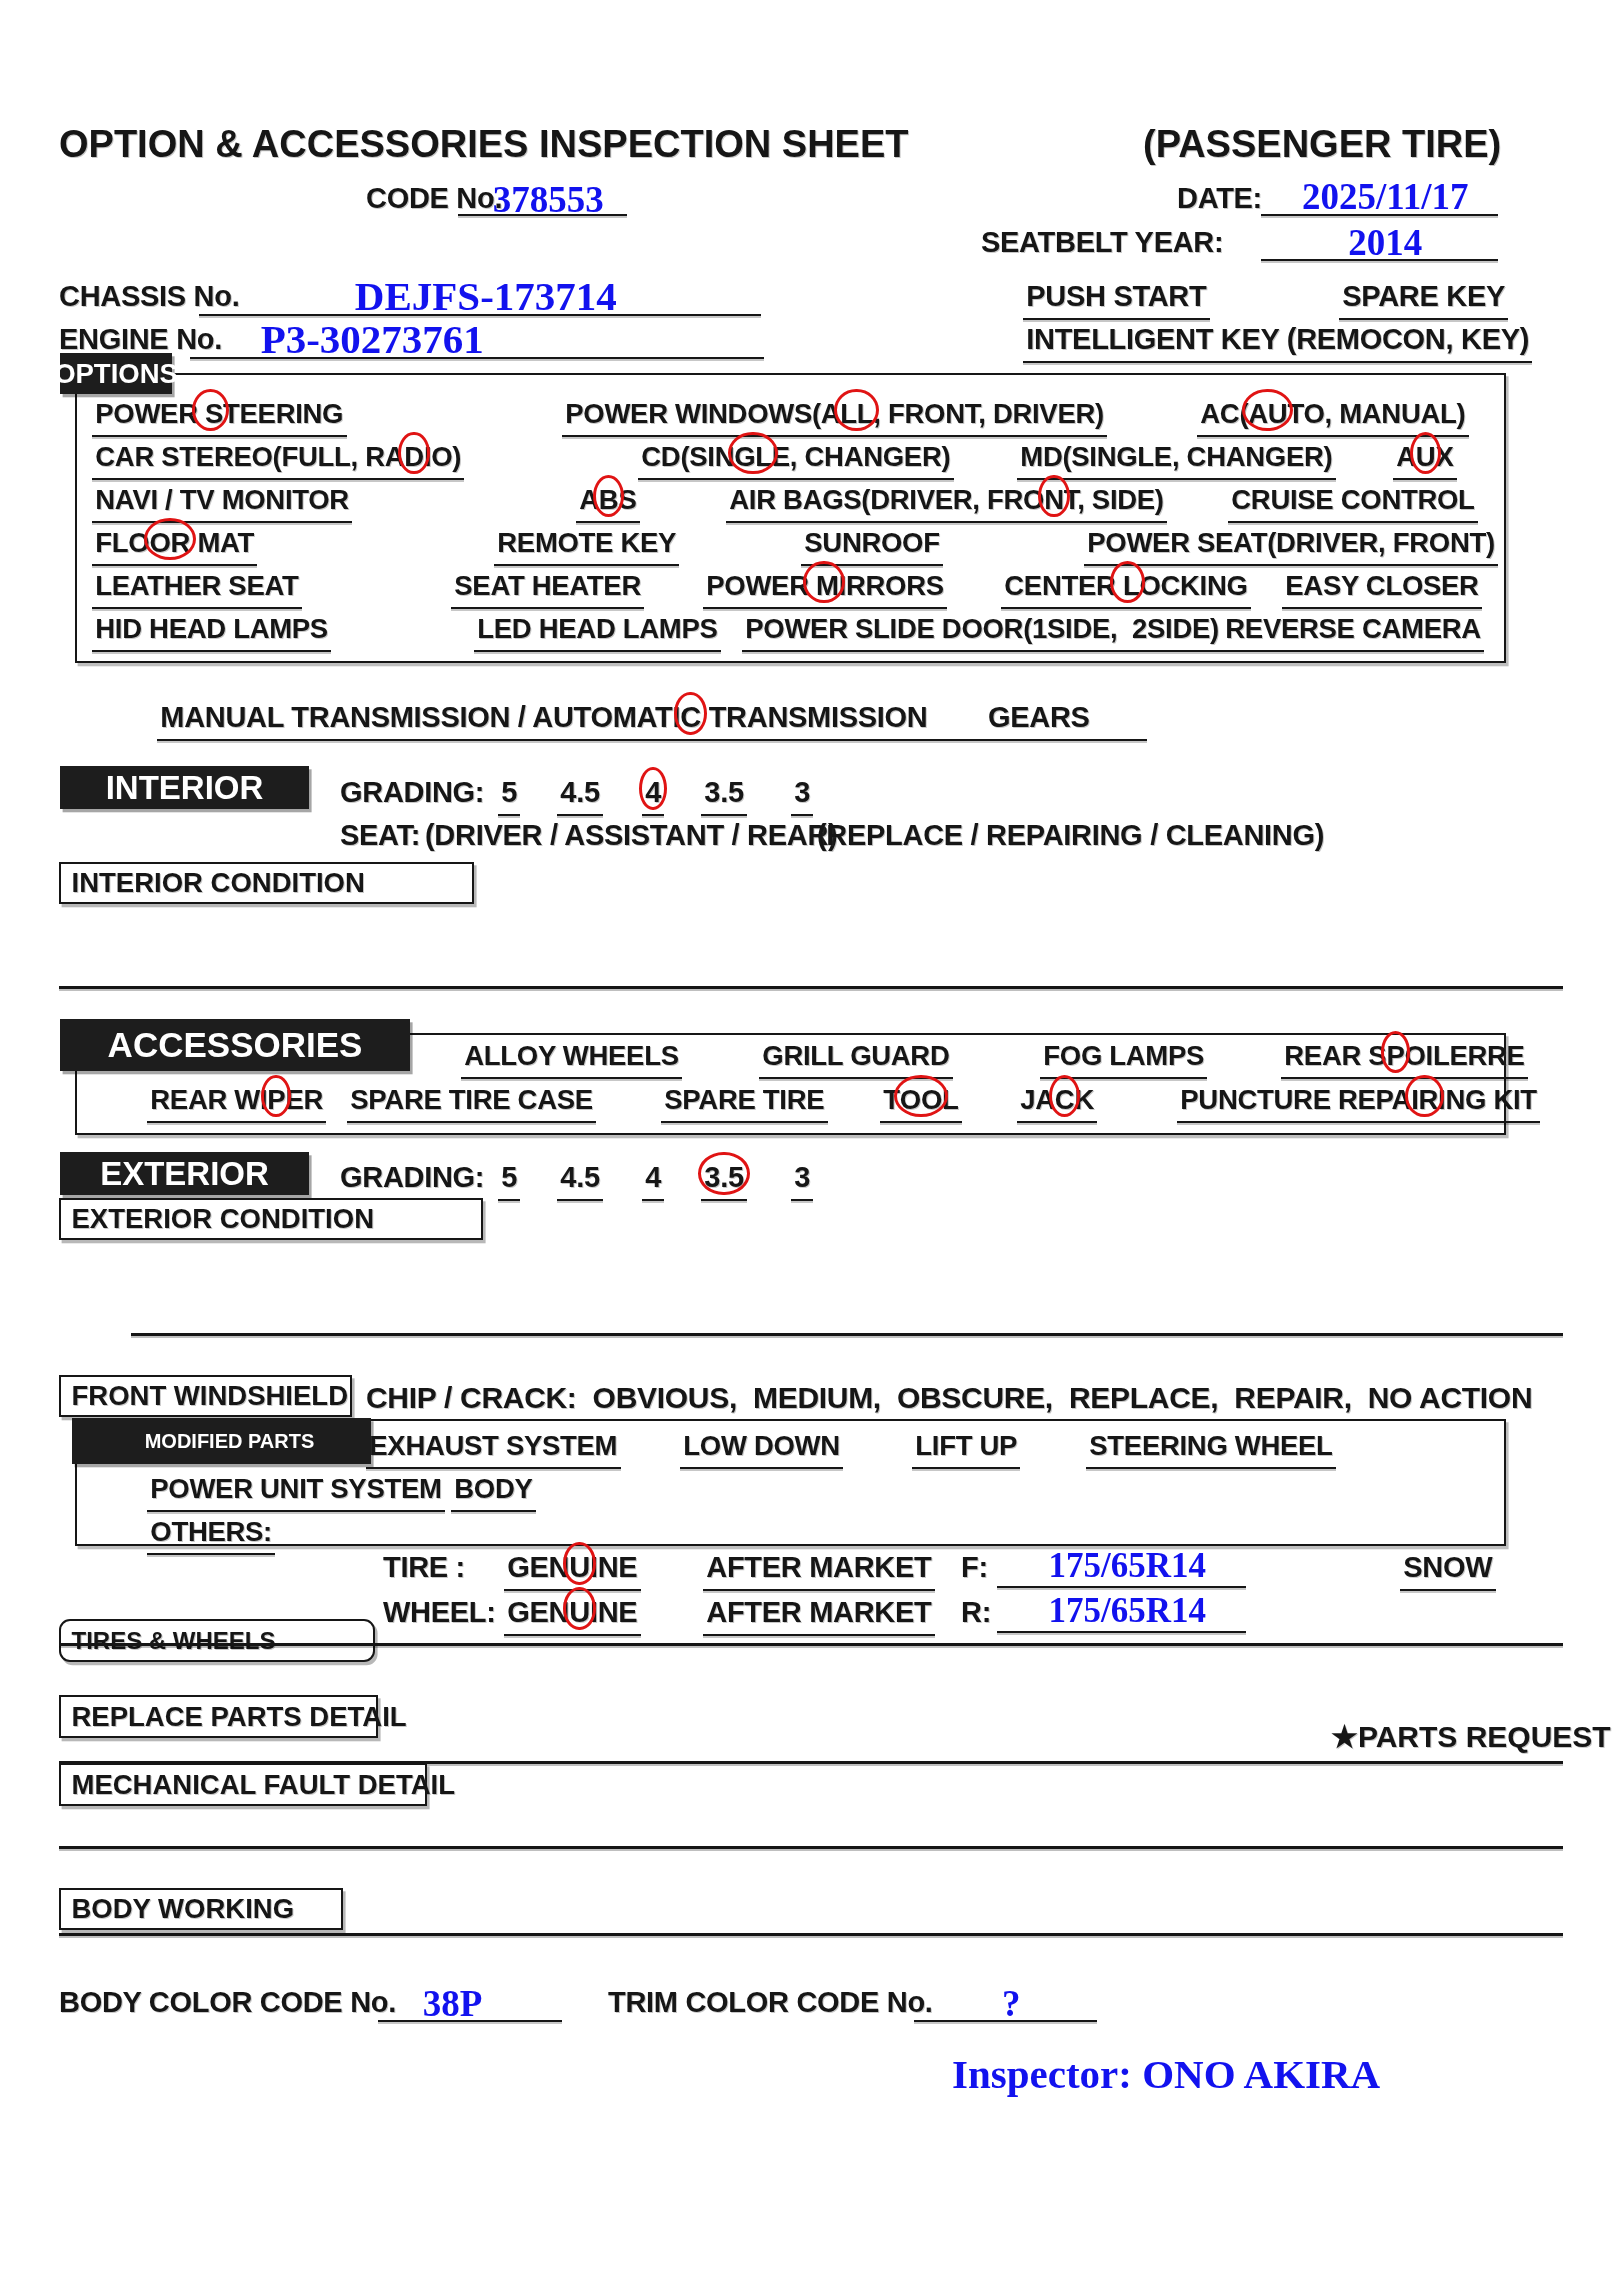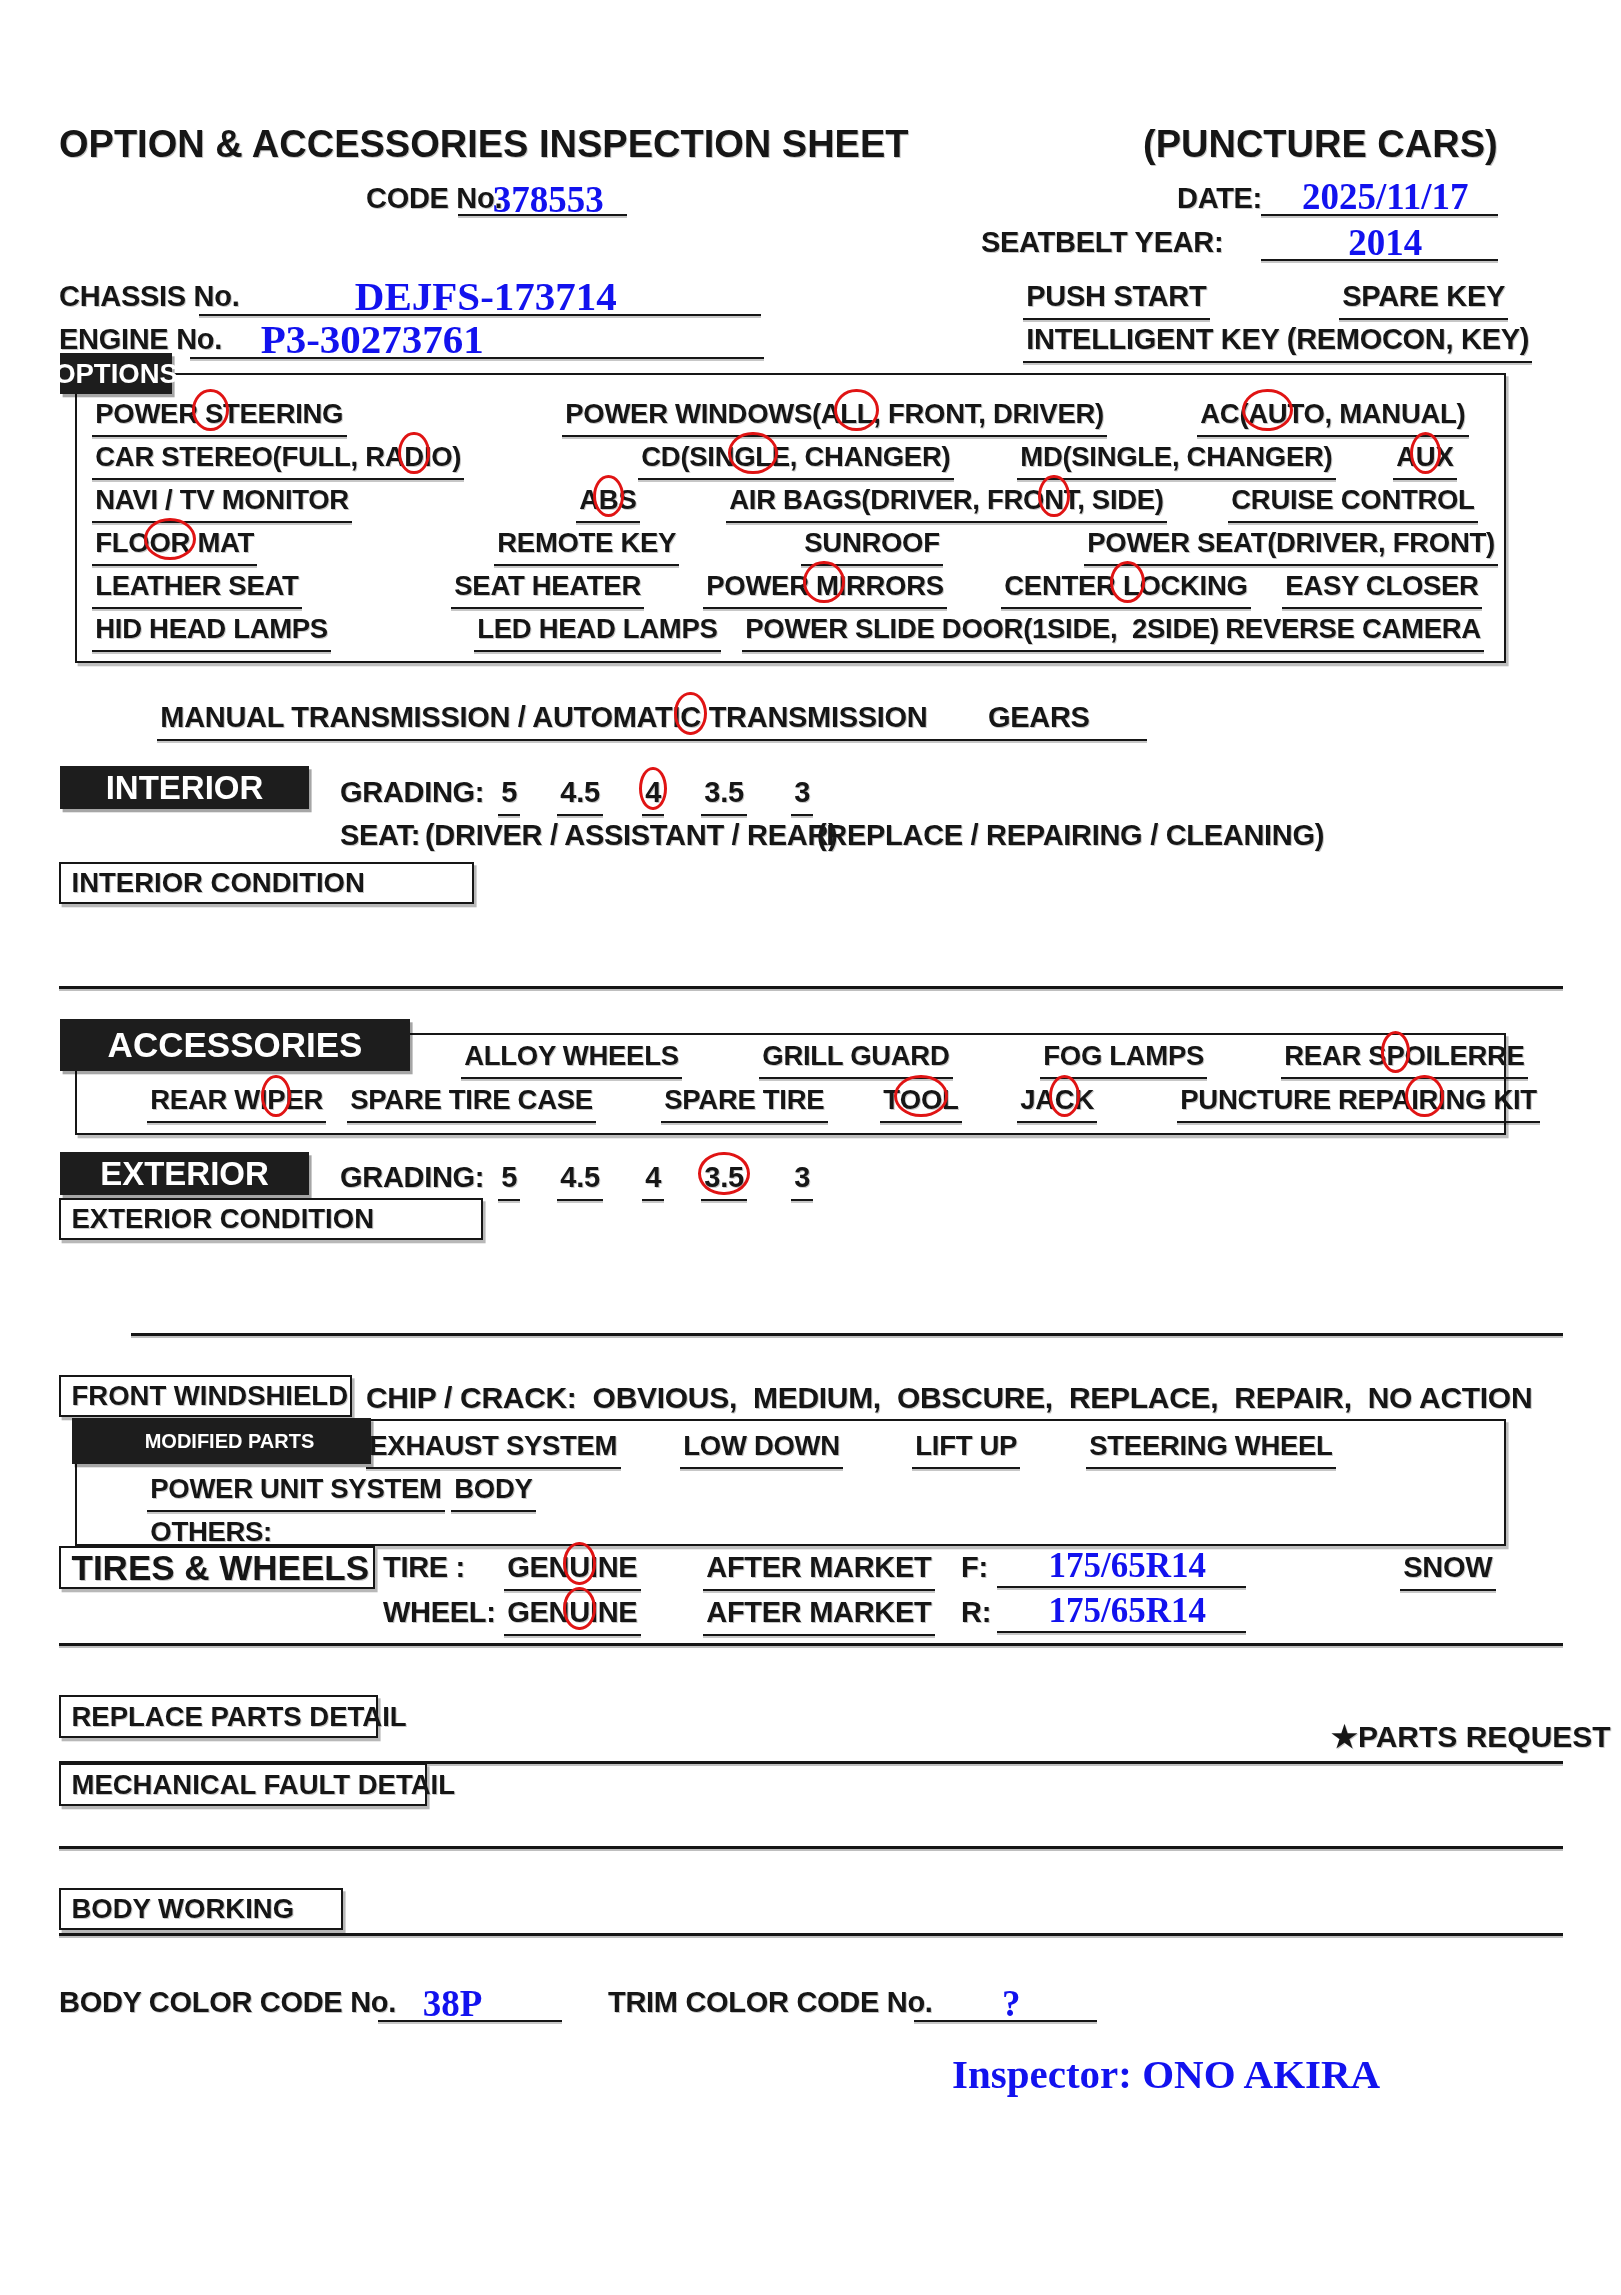--- a/index.html
+++ b/index.html
@@ -86,21 +86,21 @@
     pointer-events:none;
   }
   .star{letter-spacing:0;}
 </style>
 </head>
 <body>
 
 <div class="page">
 
   <div class="t" style="left:59px;top:123px;font-size:38px;letter-spacing:0;">OPTION &amp; ACCESSORIES INSPECTION SHEET</div>
-  <div class="t" style="left:1143px;top:123px;font-size:38px;letter-spacing:0;">(PUNCTURE CARS)</div>
+  <div class="t" style="left:1143px;top:123px;font-size:38px;letter-spacing:0;">(PASSENGER TIRE)</div>
 
   <div class="t" style="left:366px;top:182px;font-size:29px;">CODE No.</div>
   <div class="fill" style="left:458px;top:166px;width:169px;height:48px;">
     <span class="hand" style="font-size:37px;">378553</span>
   </div>
 
   <div class="t" style="left:1177px;top:182px;font-size:29px;">DATE:</div>
   <div class="fill" style="left:1261px;top:163px;width:237px;height:51px;">
     <span class="hand" style="font-size:37px;">2025/11/17</span>
   </div>
@@ -206,21 +206,21 @@
   <div class="rect" style="left:75px;top:1419px;width:1427px;height:123px;"></div>
   <div class="secbox" style="left:72px;top:1418px;width:283px;height:46px;font-size:20px;padding-left:16px;">MODIFIED PARTS</div>
   <div class="t" style="left:366px;top:1430px;"><span class="u">EXHAUST SYSTEM</span></div>
   <div class="t" style="left:680px;top:1430px;"><span class="u">LOW DOWN</span></div>
   <div class="t" style="left:912px;top:1430px;"><span class="u">LIFT UP</span></div>
   <div class="t" style="left:1086px;top:1430px;"><span class="u">STEERING WHEEL</span></div>
   <div class="t" style="left:147px;top:1473px;"><span class="u">POWER UNIT SYSTEM</span></div>
   <div class="t" style="left:451px;top:1473px;"><span class="u">BODY</span></div>
   <div class="t" style="left:147px;top:1516px;"><span class="u">OTHERS:</span></div>
 
-  <div class="labbox" style="left:59px;top:1546px;width:301px;height:39px;font-size:35px;">TIRES &amp; WHEELS</div>
+  <div class="labbox" style="left:59px;top:1619px;width:301px;height:39px;font-size:24px;border-radius:11px;">TIRES &amp; WHEELS</div>
   <div class="t" style="left:383px;top:1551px;font-size:29px;">TIRE :</div>
   <div class="t" style="left:504px;top:1551px;font-size:29px;"><span class="u"><span>GEN</span><span class="mk">U</span><span>INE</span></span></div>
   <div class="t" style="left:703px;top:1551px;font-size:29px;"><span class="u">AFTER MARKET</span></div>
   <div class="t" style="left:961px;top:1551px;font-size:29px;">F:</div>
   <div class="fill" style="left:997px;top:1534px;width:249px;height:52px;">
     <span class="hand" style="font-size:35px;">175/65R14</span>
   </div>
   <div class="t" style="left:1400px;top:1551px;font-size:29px;"><span class="u">SNOW</span></div>
   <div class="t" style="left:383px;top:1596px;font-size:29px;">WHEEL:</div>
   <div class="t" style="left:504px;top:1596px;font-size:29px;"><span class="u"><span>GEN</span><span class="mk">U</span><span>INE</span></span></div>

